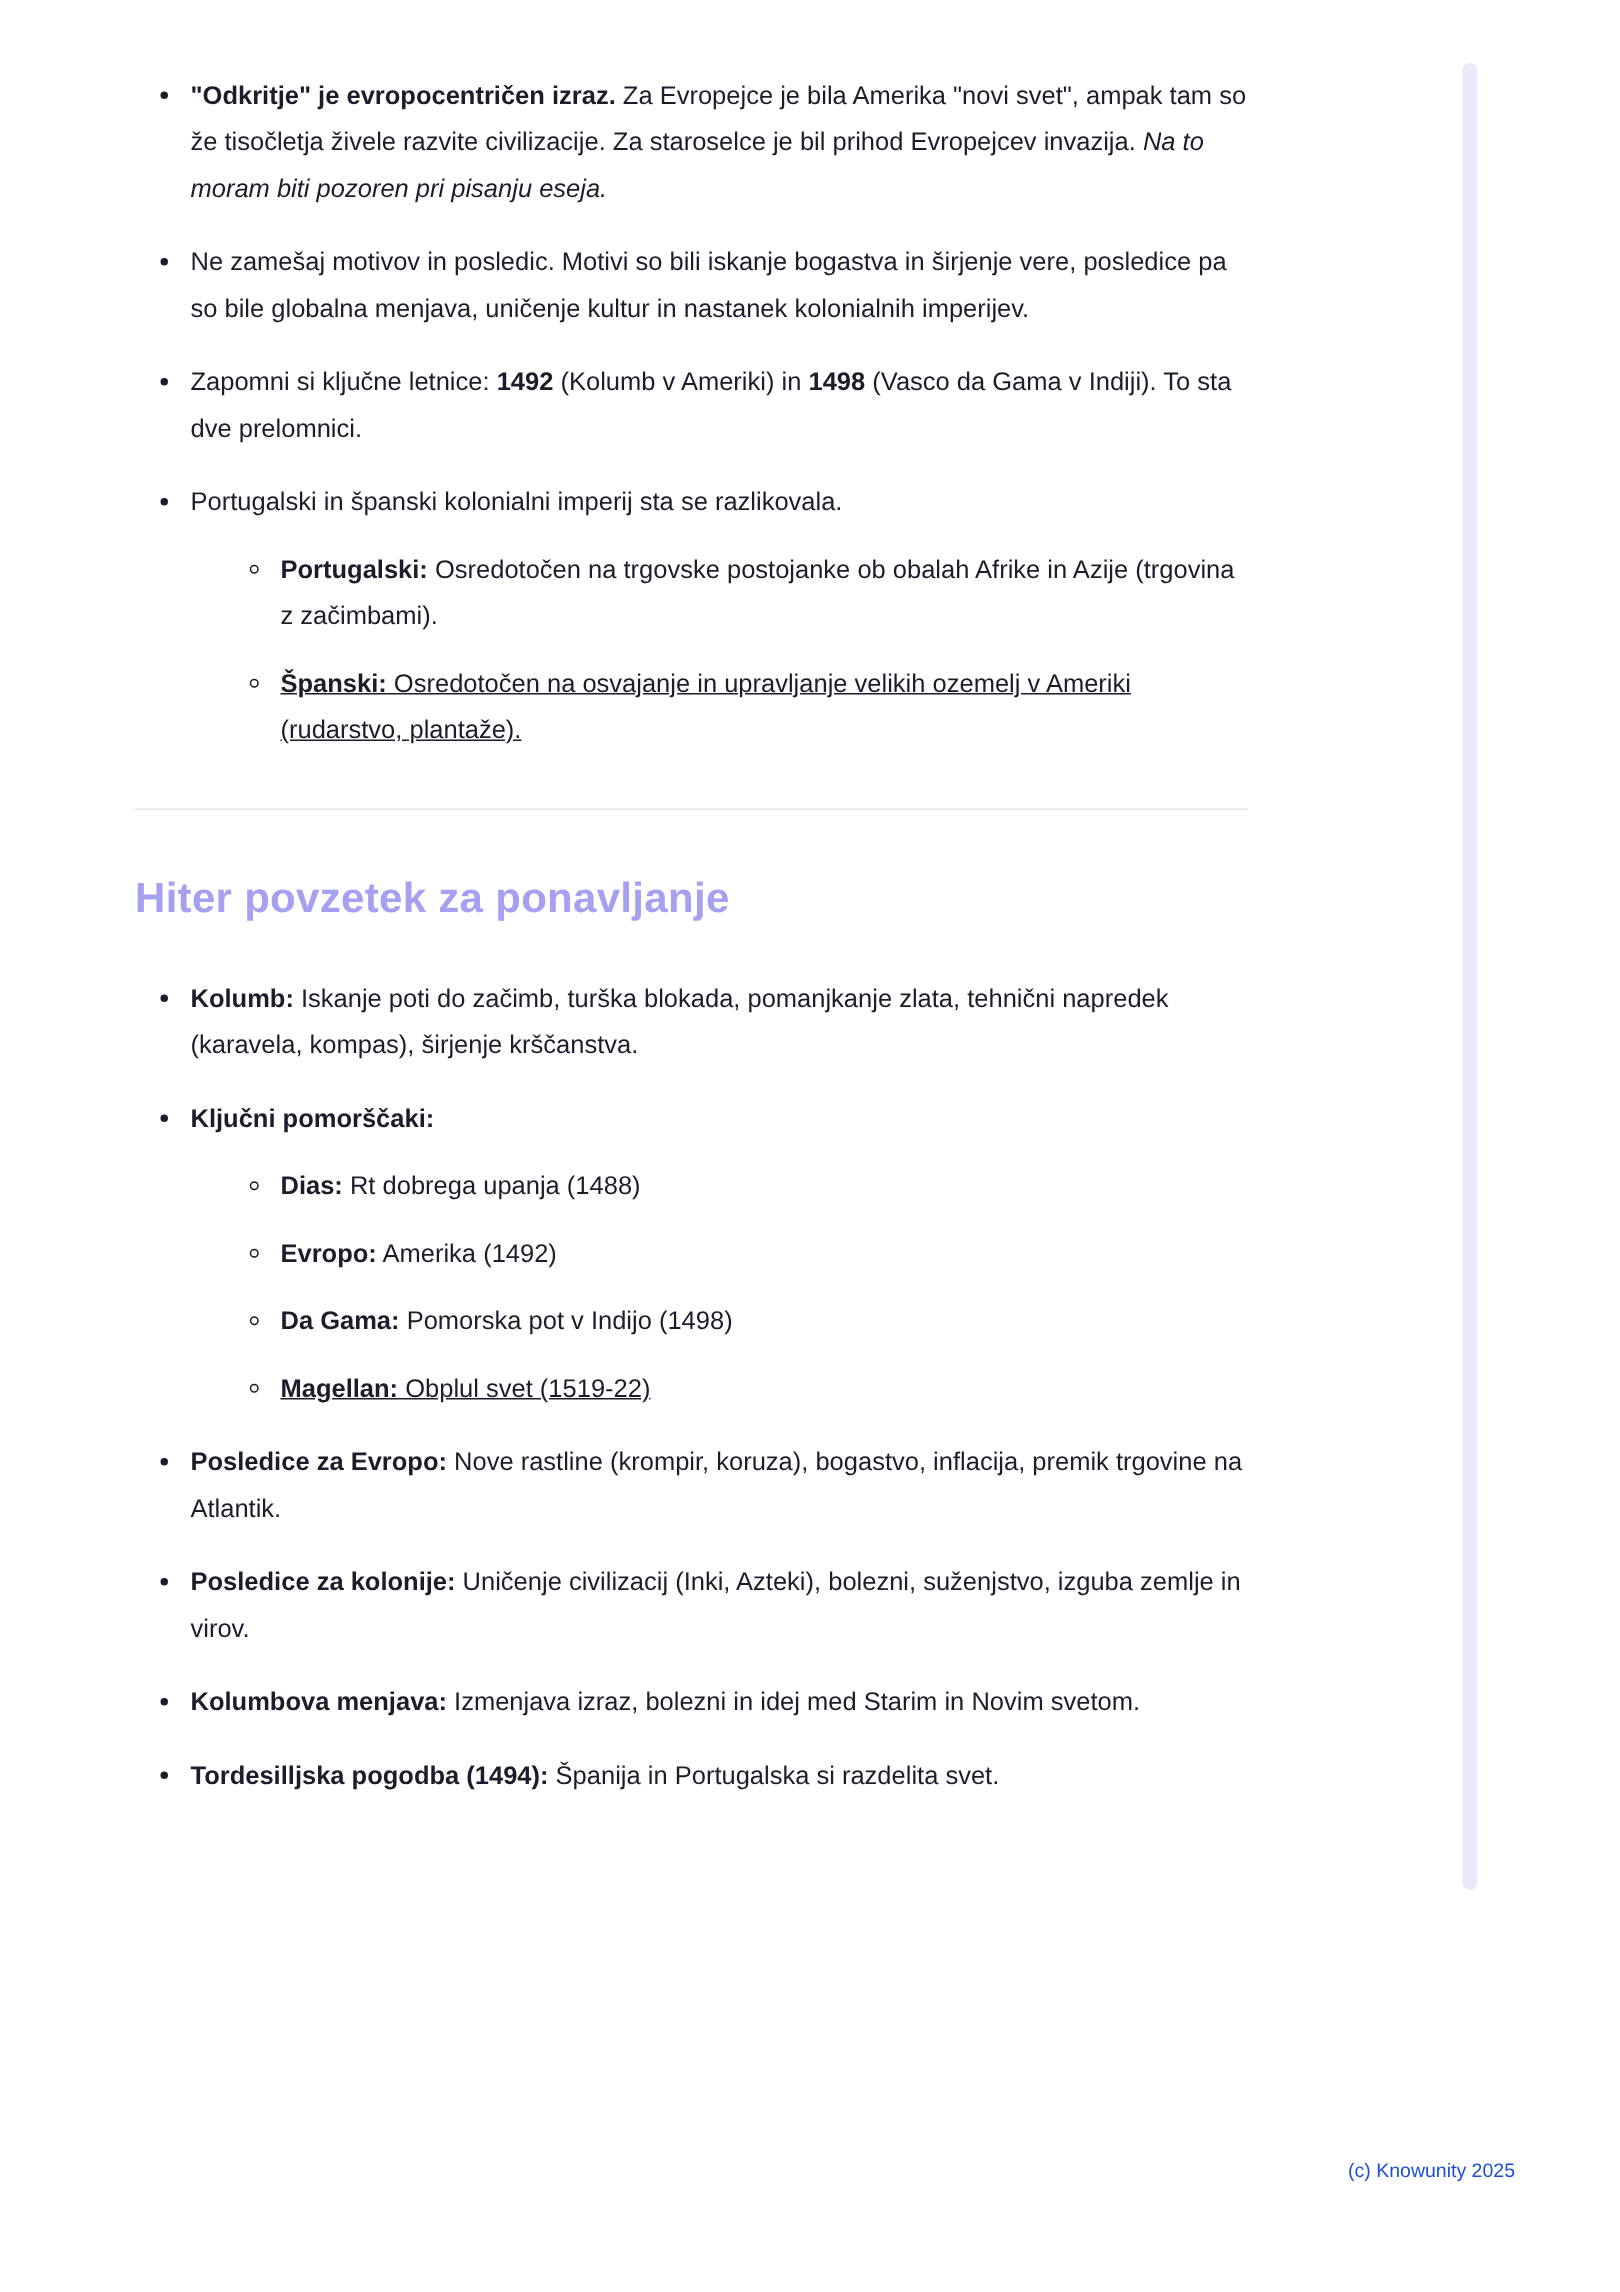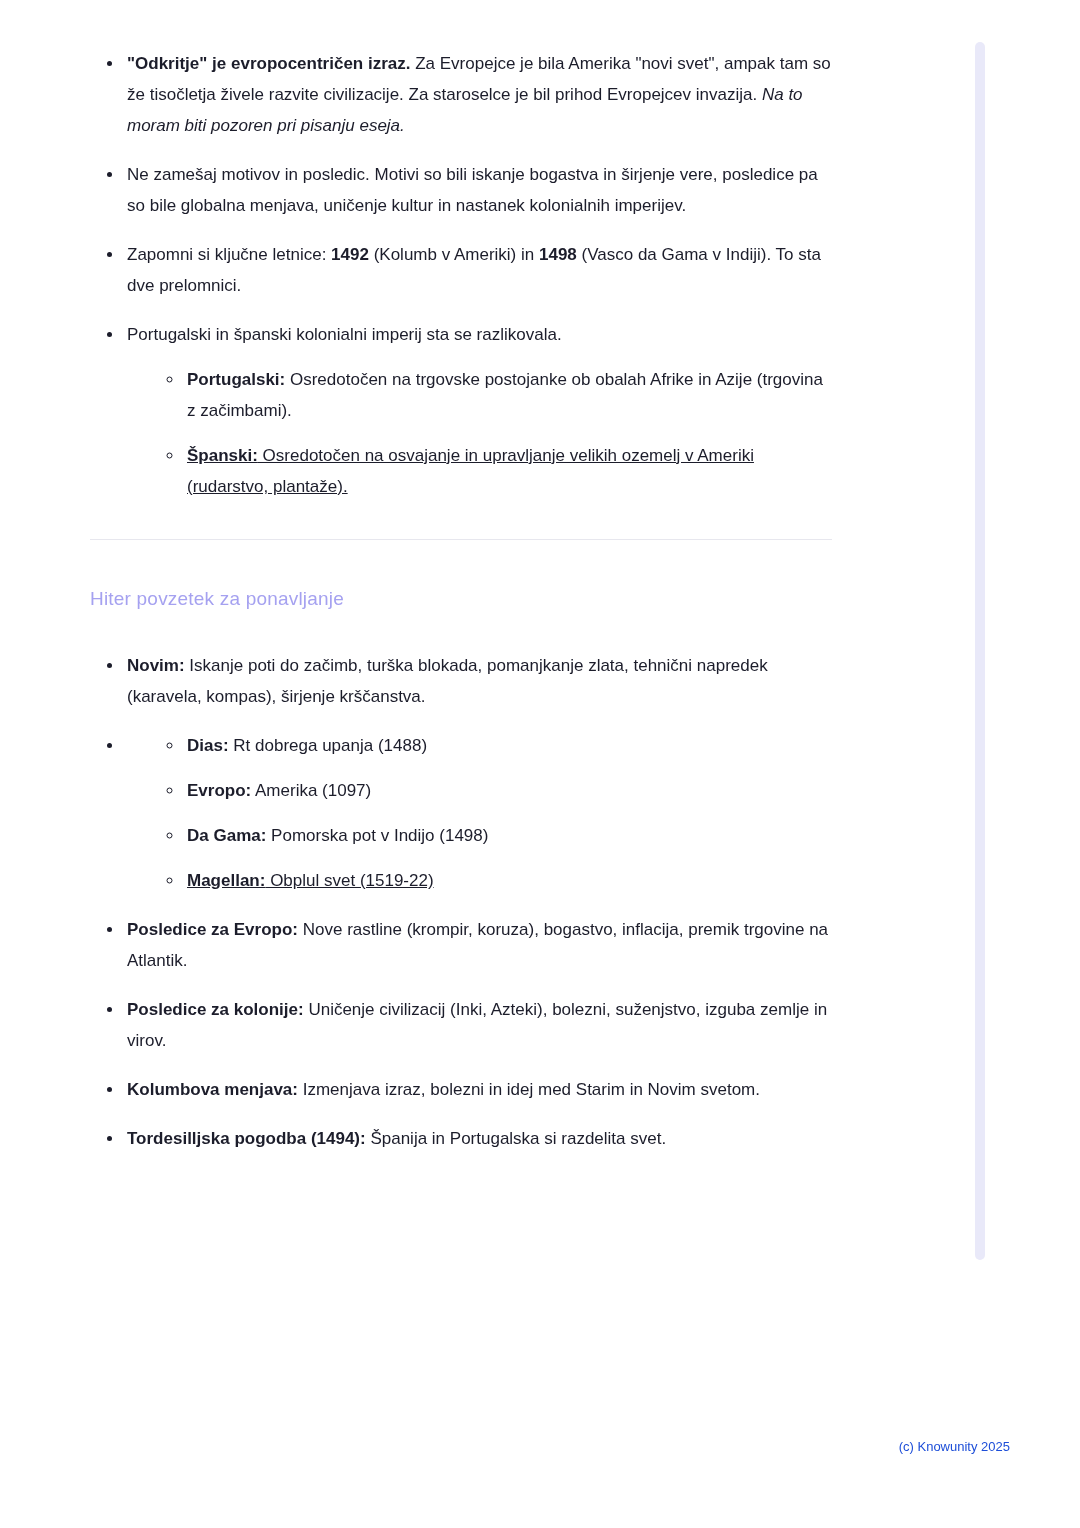--- a/index.html
+++ b/index.html
@@ -55,23 +55,23 @@
   .b { font-weight: 700; }
   .i { font-style: italic; }
   .divider {
     border: none;
     border-top: 1px solid #e7e7ee;
     margin: 37px 0 0 0;
     width: 742px;
   }
   .section-heading {
     margin: 42px 0 34px 0;
-    font-size: 19px;
+    font-size: 28px;
     line-height: 34px;
-    font-weight: 400;
+    font-weight: 700;
     color: #a5a1f0;
     letter-spacing: 0.2px;
   }
   .footer {
     position: absolute;
     right: 70px;
     bottom: 74px;
     font-size: 13px;
     color: #1d4ed8;
   }
@@ -109,29 +109,30 @@
             <li>
               <div><span class="b">Španski:</span><span> Osredotočen na osvajanje in upravljanje velikih ozemelj v Ameriki (rudarstvo, plantaže).</span></div>
             </li>
           </ul>
         </li>
       </ul>
     <hr class="divider" style="border-top-color: rgb(231, 231, 238);">
     <h2 class="section-heading" style="color: rgb(165, 161, 240);">Hiter povzetek za ponavljanje</h2>
     <ul class="note-list">
         <li>
-          <div><span class="b">Novim:</span><span> Iskanje poti do začimb, turška blokada, pomanjkanje zlata, tehnični napredek (karavela, kompas), širjenje krščanstva.</span></div>
+          <div><span class="b">Kolumb:</span><span> Iskanje poti do začimb, turška blokada, pomanjkanje zlata, tehnični napredek (karavela, kompas), širjenje krščanstva.</span></div>
         </li>
         <li>
+          <div><span class="b">Ključni pomorščaki:</span></div>
           <ul class="sub-list">
             <li>
               <div><span class="b">Dias:</span><span> Rt dobrega upanja (1488)</span></div>
             </li>
             <li>
-              <div><span class="b">Evropo:</span><span> Amerika (1097)</span></div>
+              <div><span class="b">Evropo:</span><span> Amerika (1492)</span></div>
             </li>
             <li>
               <div><span class="b">Da Gama:</span><span> Pomorska pot v Indijo (1498)</span></div>
             </li>
             <li>
               <div><span class="b">Magellan:</span><span> Obplul svet (1519-22)</span></div>
             </li>
           </ul>
         </li>
         <li>

